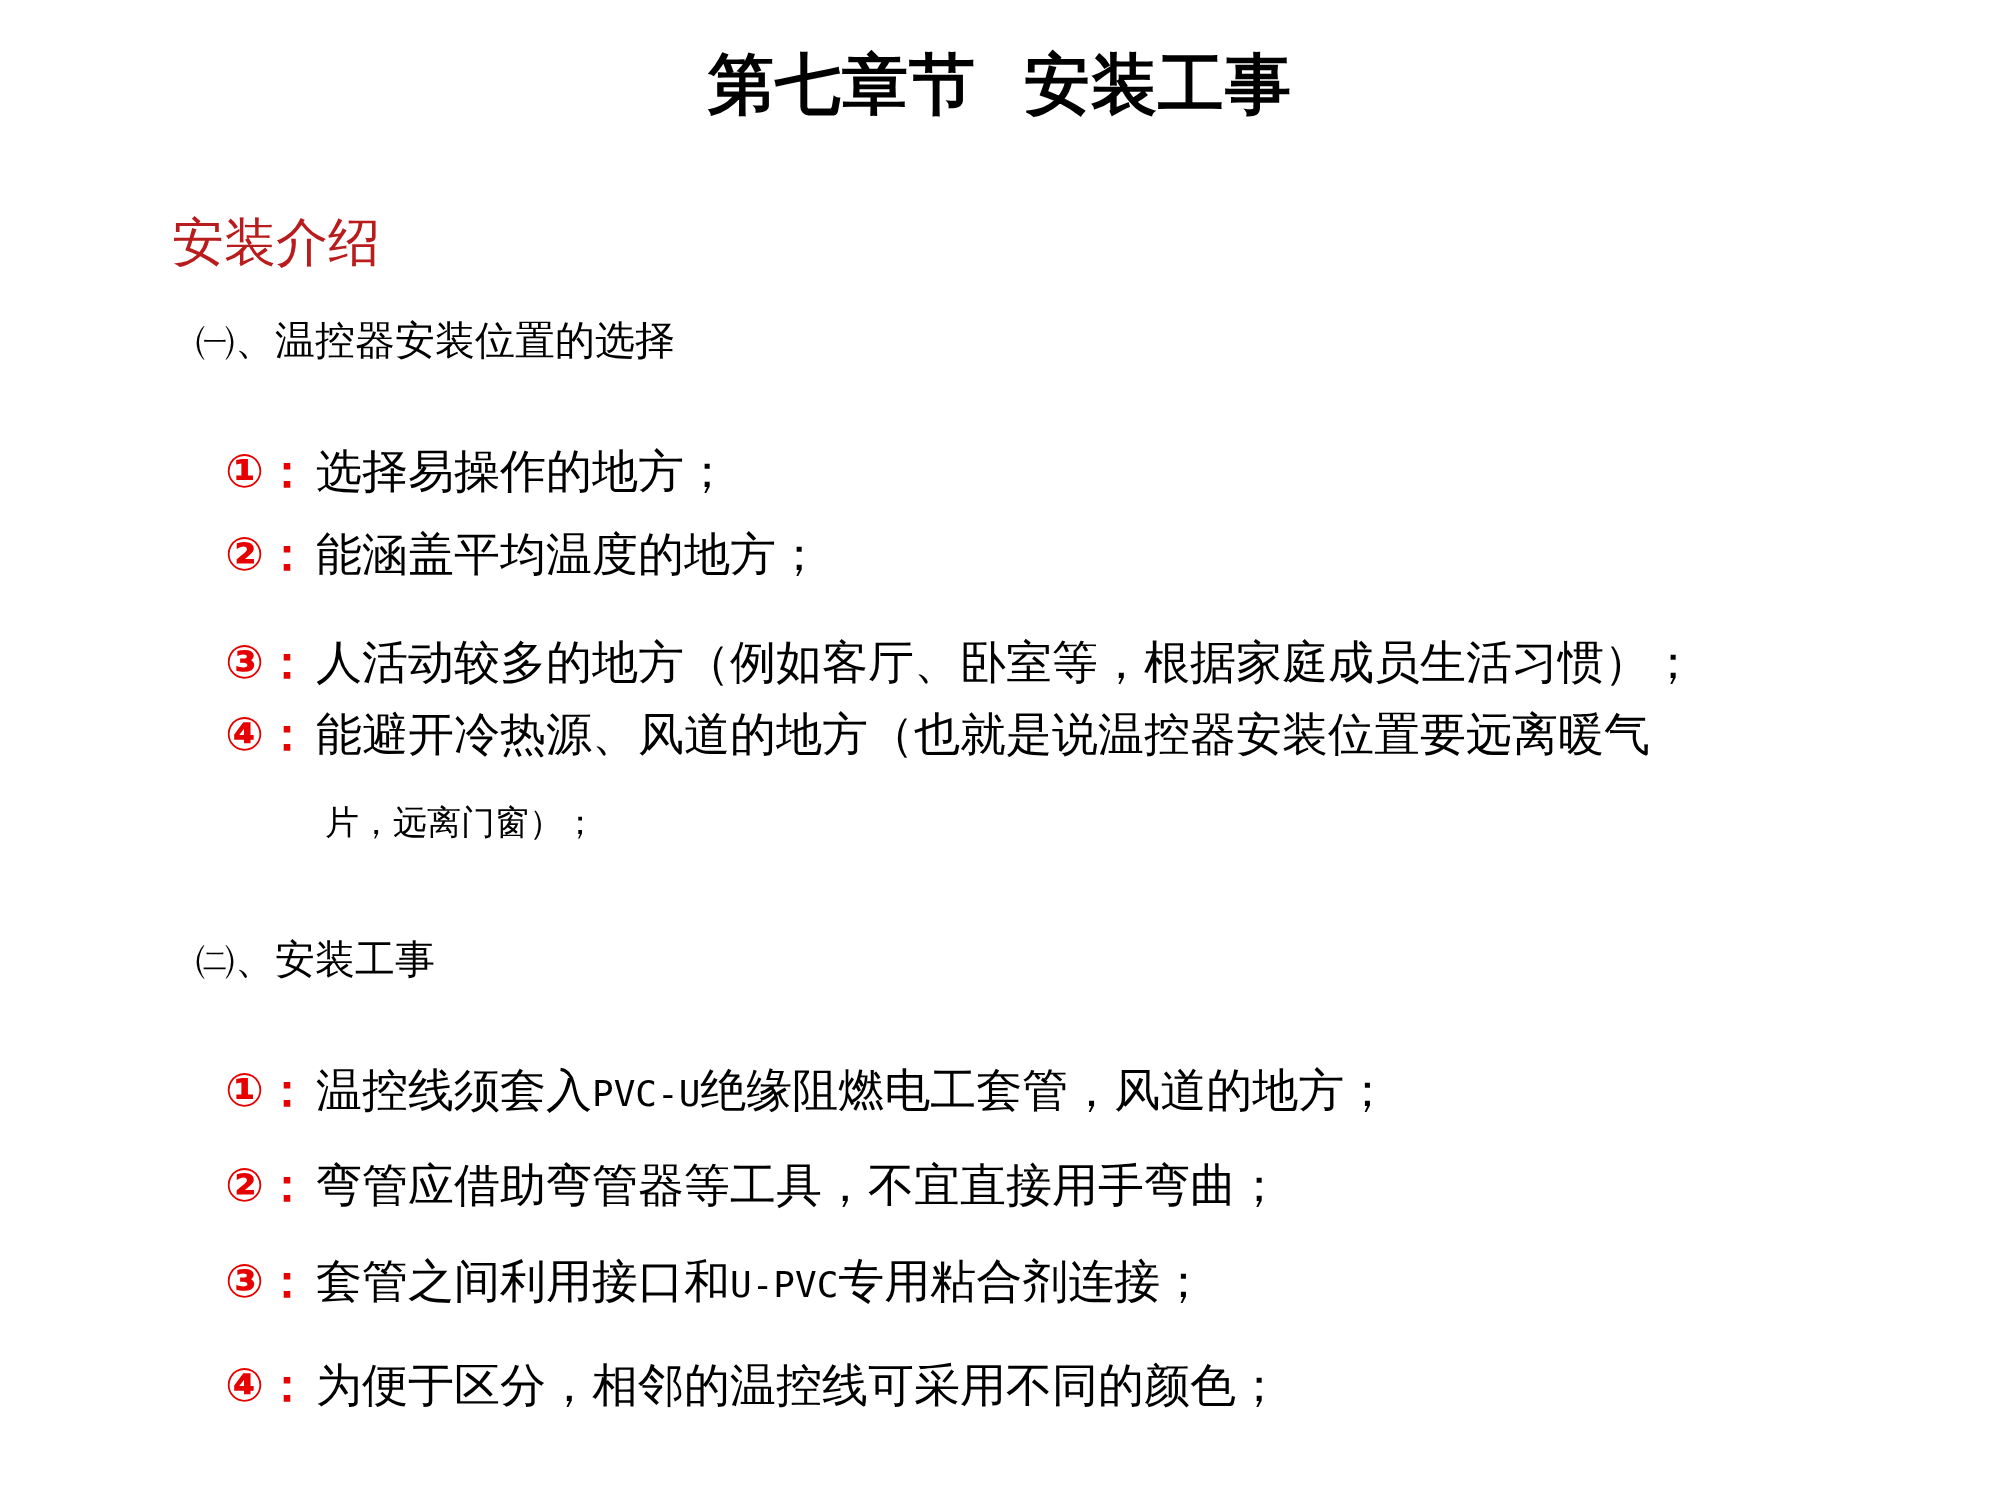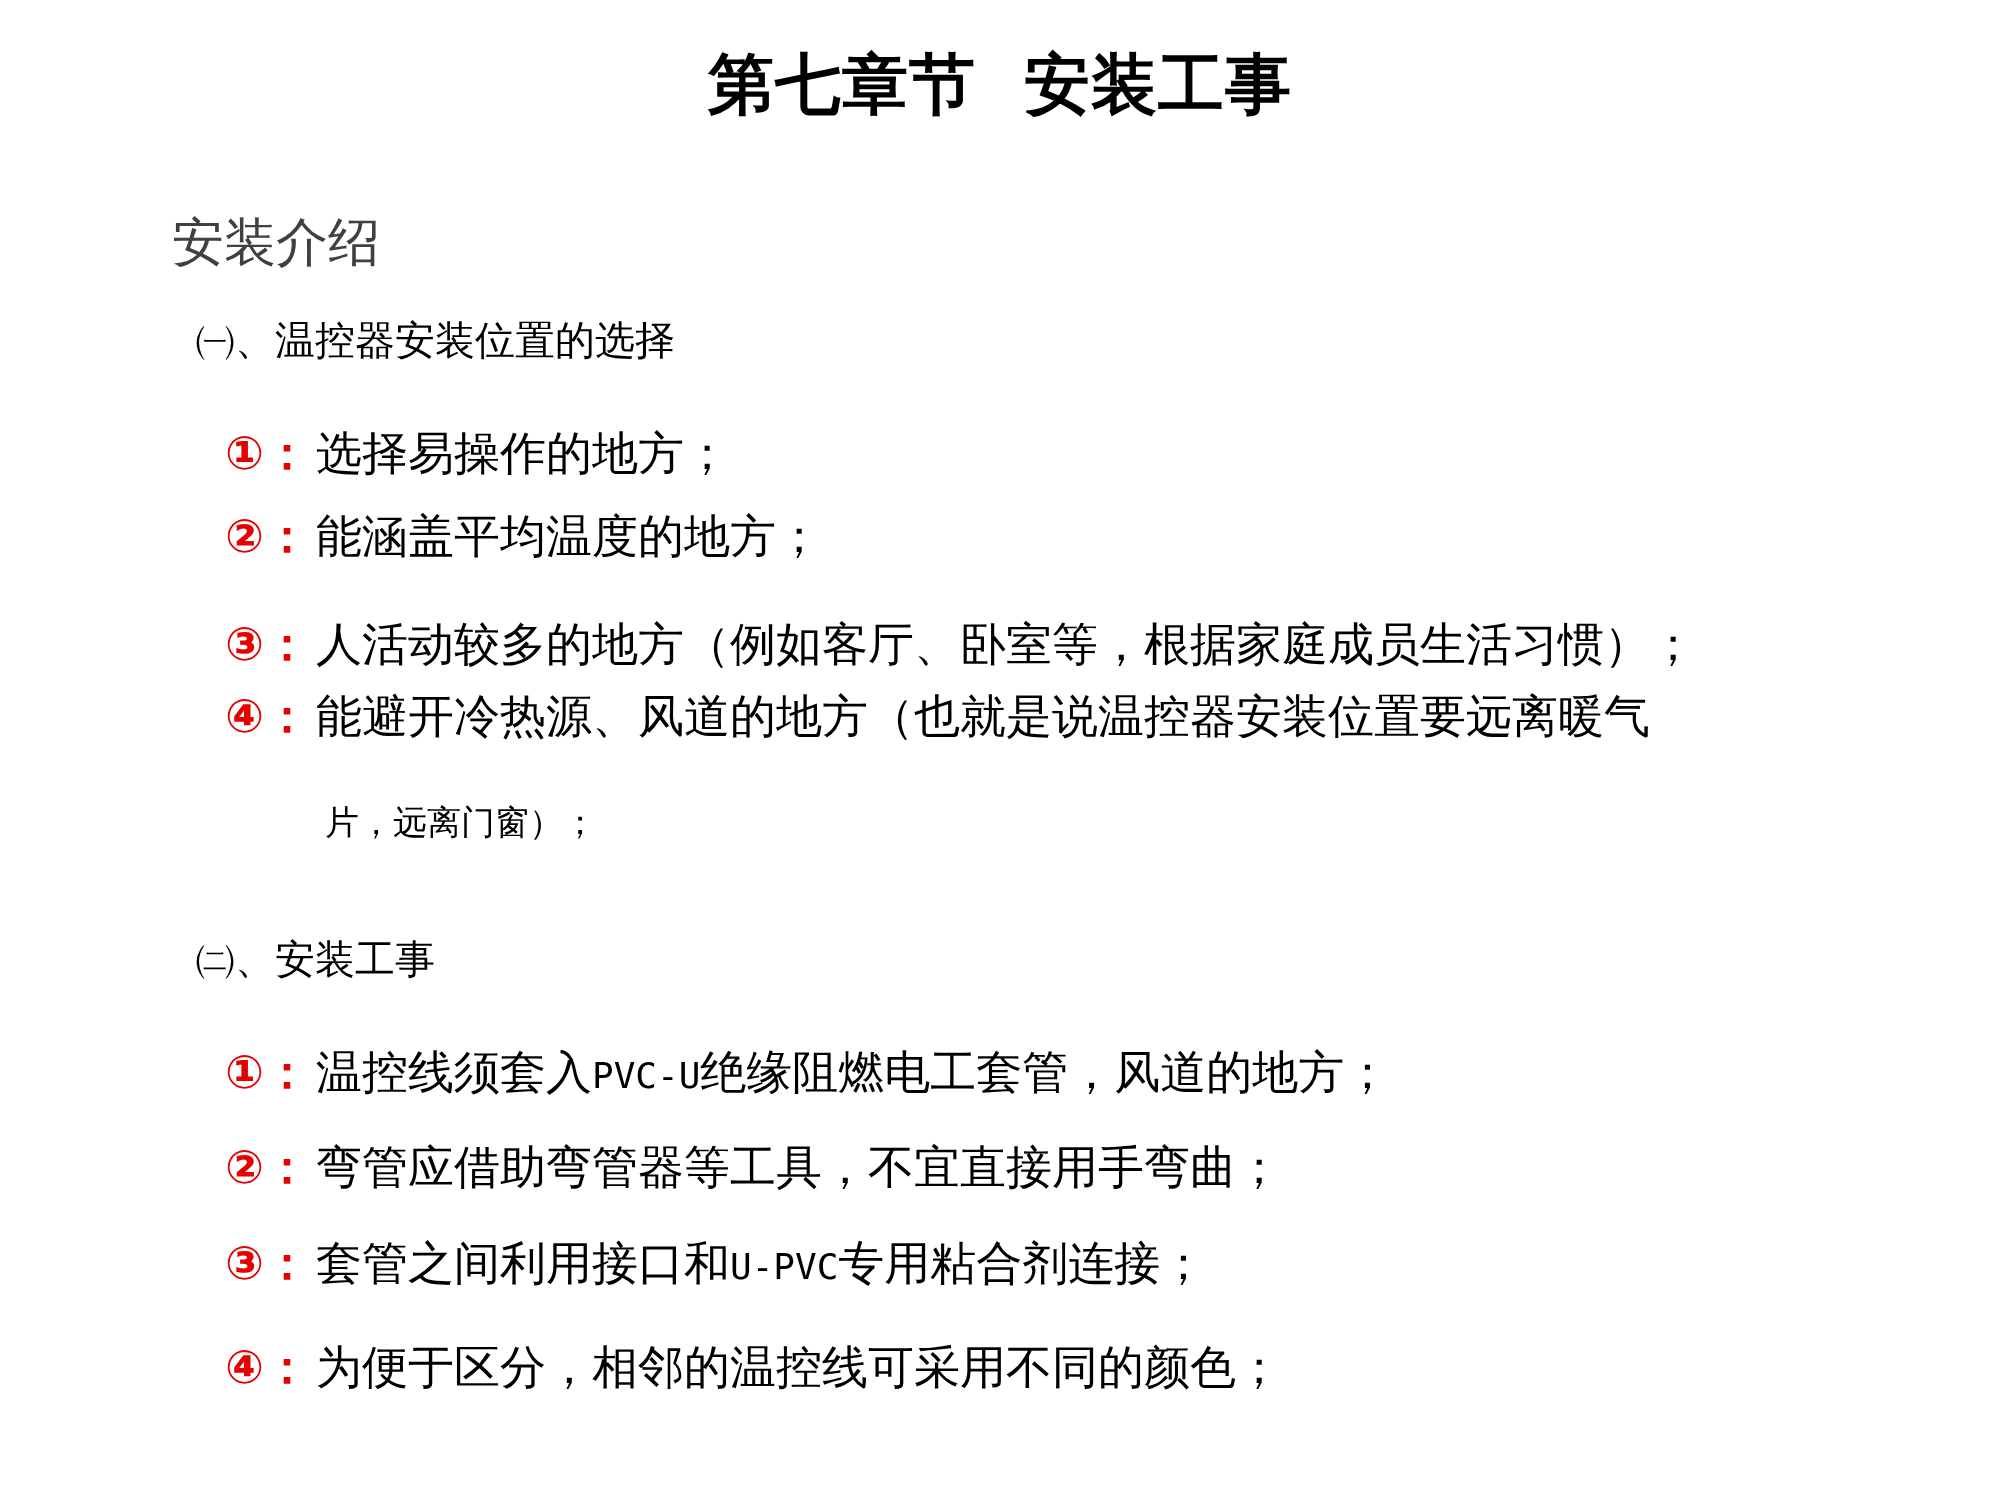--- a/index.html
+++ b/index.html
@@ -4,32 +4,32 @@
   <style>
     html, body { margin: 0; padding: 0; background: #ffffff; }
     body { width: 2000px; height: 1500px; position: relative; overflow: hidden;
            font-family: "DejaVu Sans", "Liberation Sans", sans-serif; color: #000; }
     .title { position: absolute; left: 0; width: 2000px; top: 44px; text-align: center;
              font-family: "DejaVu Serif", "Liberation Serif", serif; font-weight: bold;
              font-size: 66px; letter-spacing: 1px; line-height: 80px; white-space: pre; }
     .section-label { position: absolute; left: 172px; top: 210px; font-size: 52px;
                      line-height: 64px; font-family: "DejaVu Serif", "Liberation Serif", serif; }
     .heading { position: absolute; left: 195px; font-size: 40px; line-height: 64px; white-space: nowrap; }
-    .item { position: absolute; left: 225px; font-size: 46px; line-height: 58px; white-space: nowrap; }
+    .item { position: absolute; left: 225px; font-size: 46px; line-height: 58px; white-space: nowrap; margin-top: 18px; }
     .marker { display: inline-block; font-weight: bold; margin-right: 6px; }
     .item-text { }
     .cont { position: absolute; left: 325px; font-size: 34px; line-height: 58px; white-space: nowrap; }
     .latin { font-family: "DejaVu Sans Mono", "Liberation Mono", monospace; font-size: 36px; }
   </style>
 </head>
 <body>
 
 <div class="title">第七章节  安装工事</div>
 
-<div class="section-label" style="color:#404040">安装介绍</div>
+<div class="section-label" style="color:#b91c1c">安装介绍</div>
 
 <div class="heading" style="top:308px">㈠、温控器安装位置的选择</div>
 
 <div class="item" style="top:424px">
   <span class="marker" style="color:#E60000">①：</span><span class="item-text">选择易操作的地方；</span>
 </div>
 <div class="item" style="top:507px">
   <span class="marker" style="color:#E60000">②：</span><span class="item-text">能涵盖平均温度的地方；</span>
 </div>
 <div class="item" style="top:615px">

